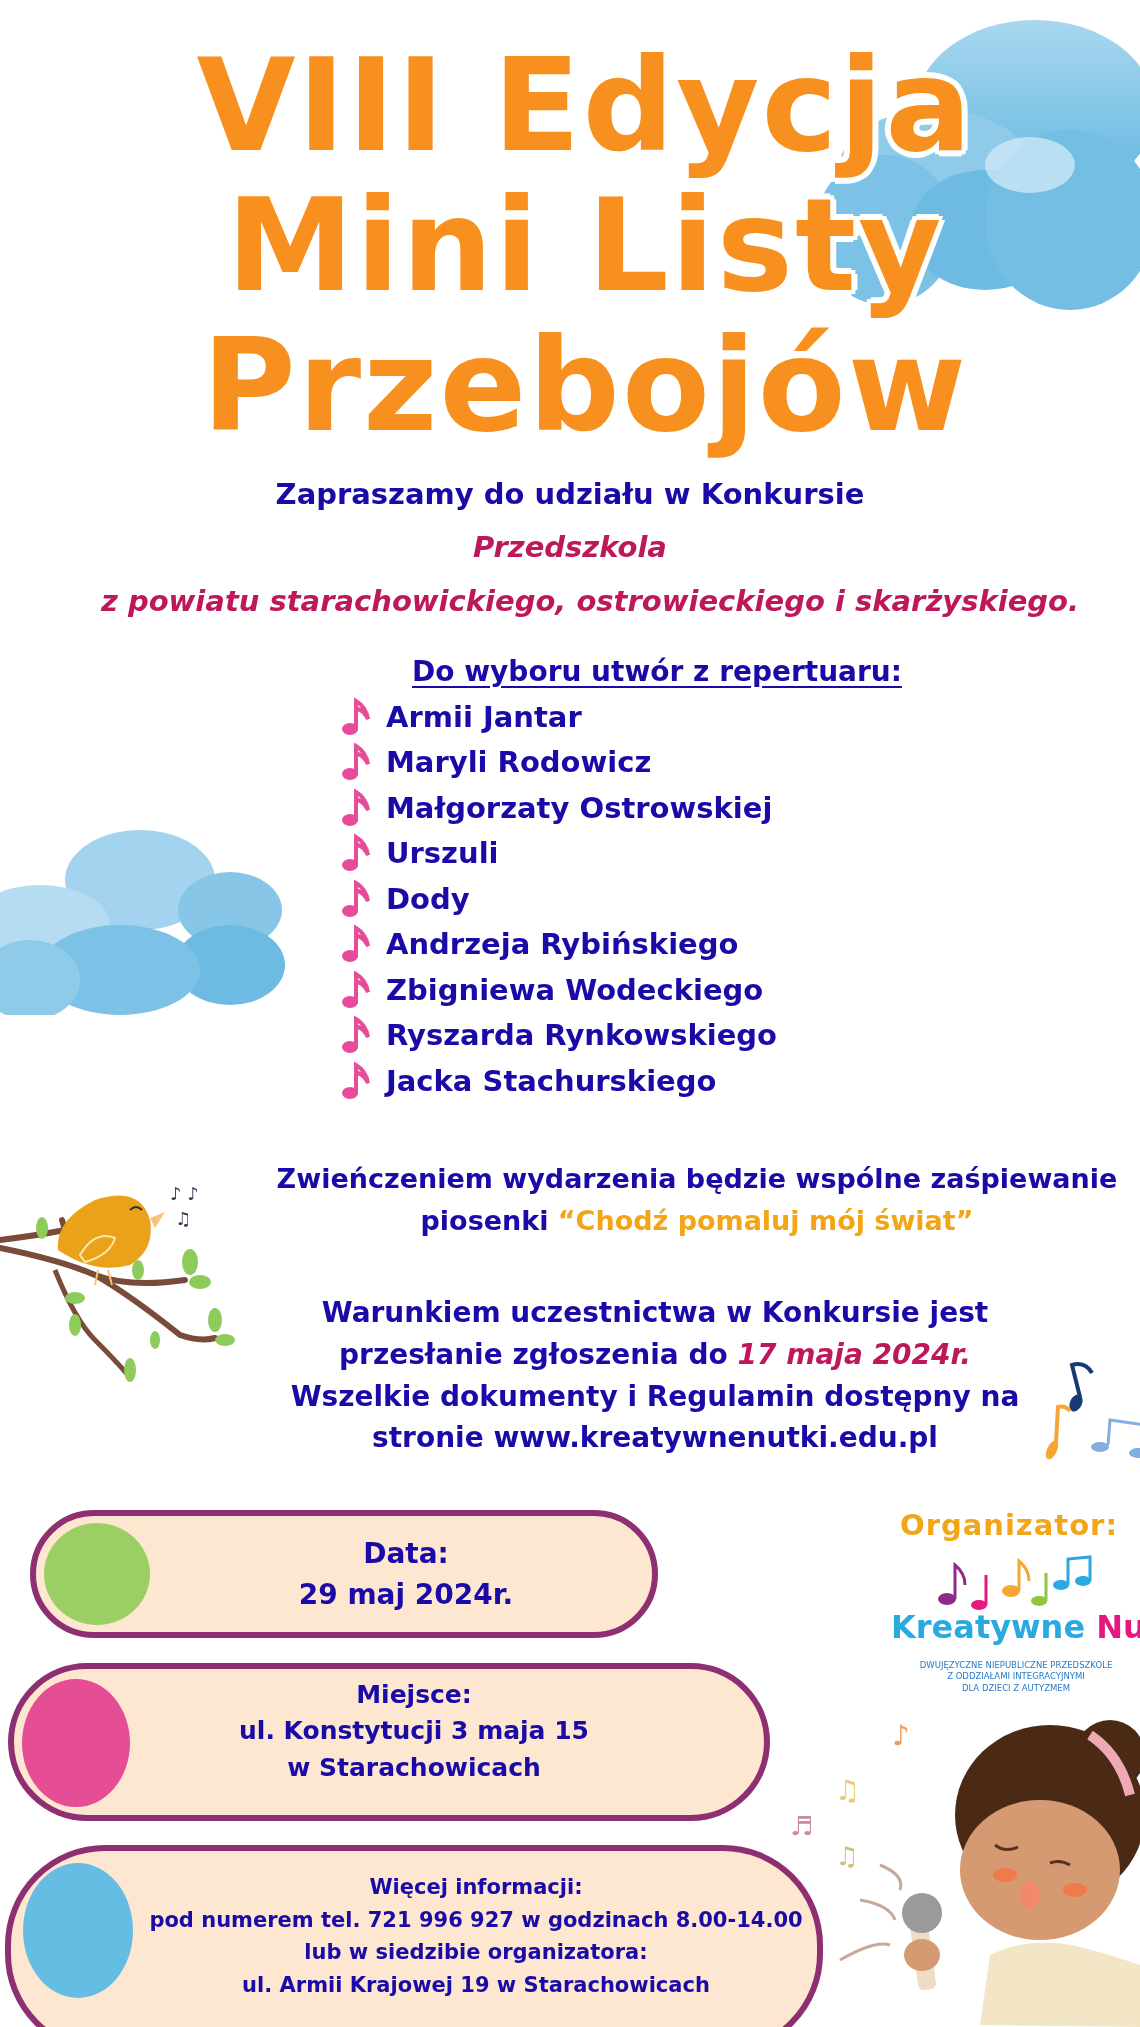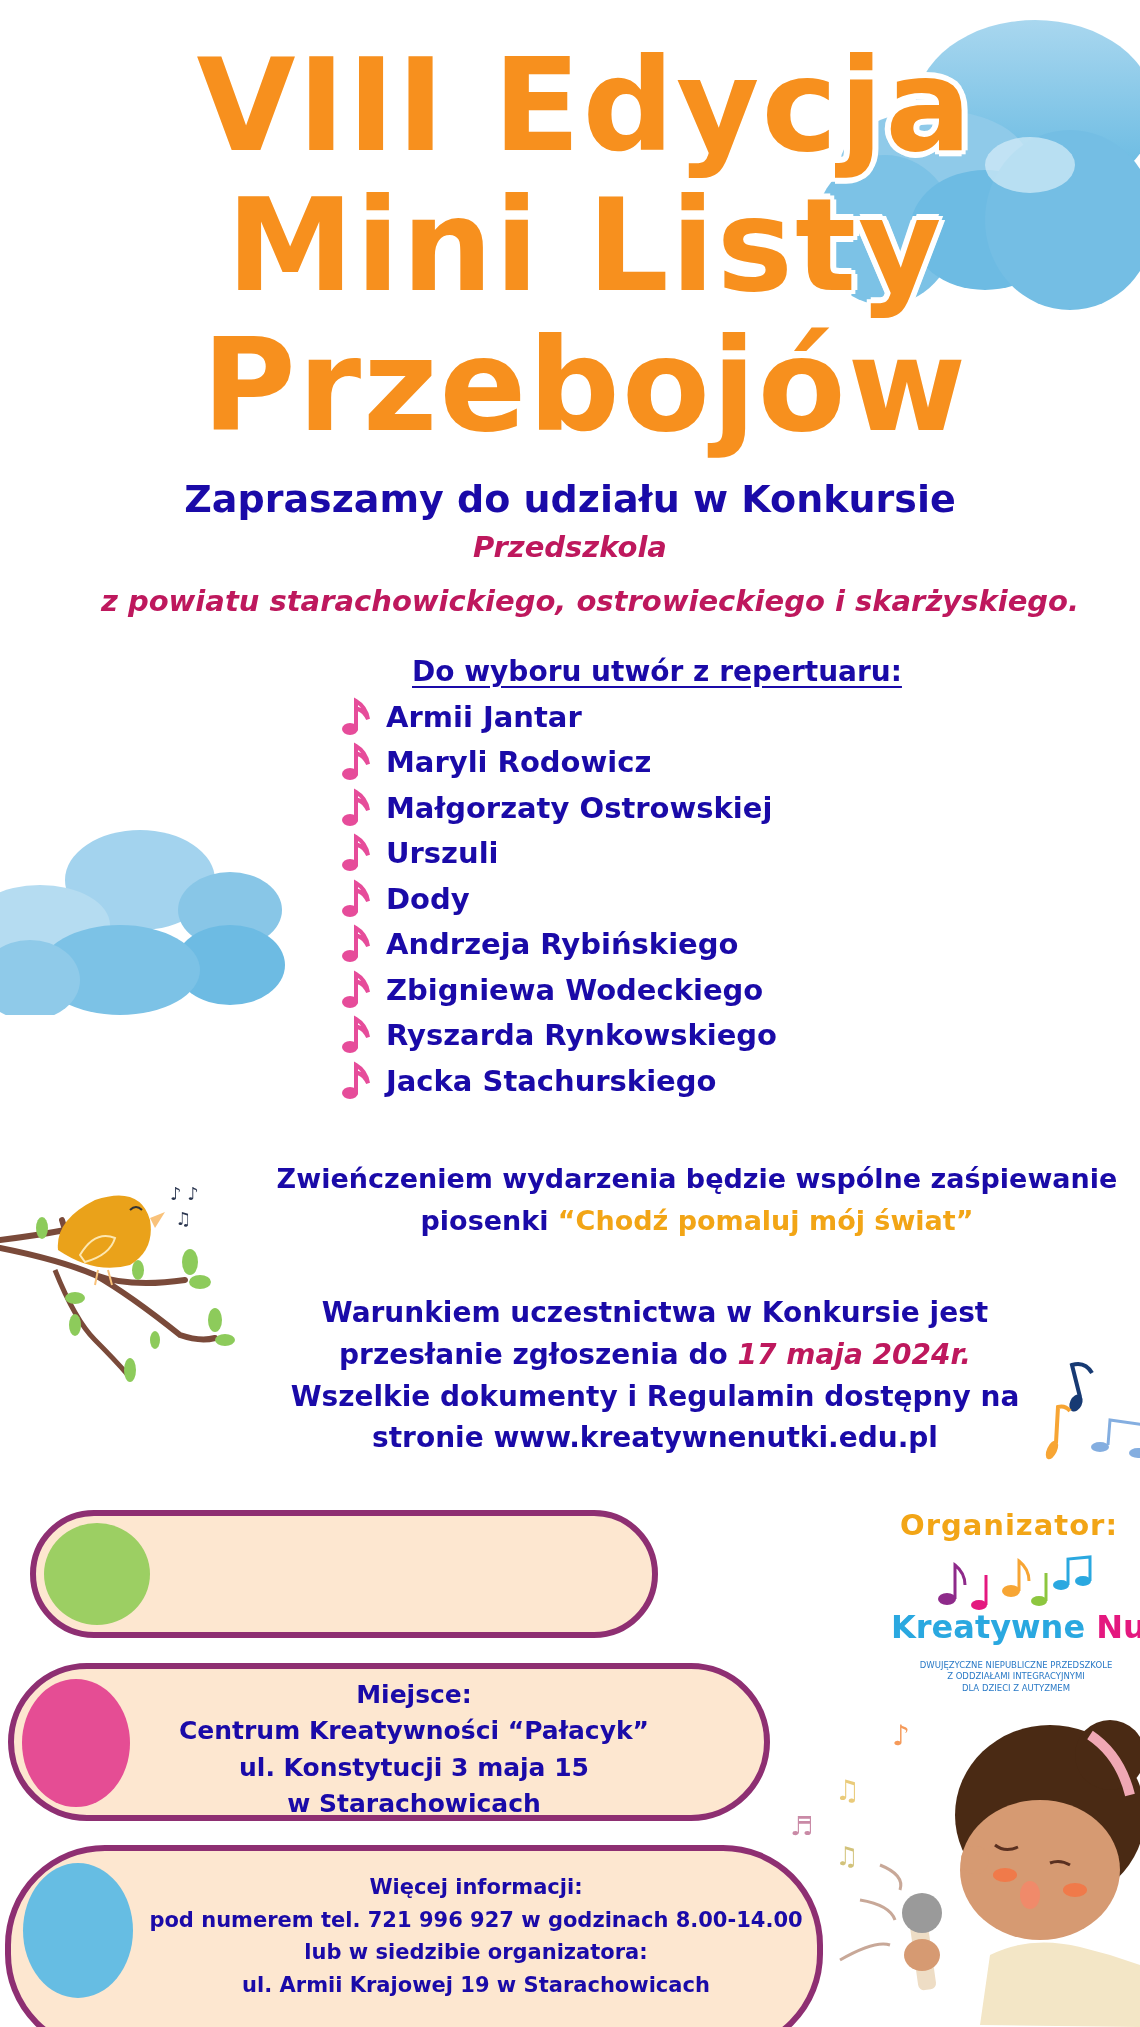--- a/index.html
+++ b/index.html
@@ -21,21 +21,21 @@
   }
 
   .center-line {
     position: absolute; left: 0; width: 1140px; text-align: center;
     font-weight: bold; line-height: 1;
   }
   .navy { color: #1a0aa8; }
   .pink { color: #be185d; font-style: italic; }
   .amber { color: #f2a516; }
 
-  .intro1 { top: 480px; font-size: 38px; }
+  .intro1 { top: 480px; font-size: 29px; }
   .intro2 { top: 533px; font-size: 29px; }
   .intro3 { top: 587px; font-size: 29px; left: 20px; }
 
   .rep-header {
     position: absolute; top: 655px; left: 412px; font-size: 28px; font-weight: bold;
     color: #1a0aa8; text-decoration: underline; text-underline-offset: 5px;
   }
   .rep-list { position: absolute; top: 694px; left: 340px; list-style: none; }
   .rep-item {
     display: flex; align-items: center; height: 45.5px;
@@ -209,27 +209,30 @@
   <path d="M40 42 L32 10 Q45 6 52 18" stroke="#173a73" stroke-width="4" fill="none"></path>
   <ellipse cx="12" cy="95" rx="5" ry="10" fill="#f7a534" transform="rotate(25 12 95)"></ellipse>
   <path d="M16 88 L18 52 Q25 50 30 56" stroke="#f7a534" stroke-width="4" fill="none"></path>
   <ellipse cx="60" cy="92" rx="9" ry="5" fill="#84aee0"></ellipse>
   <ellipse cx="98" cy="98" rx="9" ry="5" fill="#84aee0"></ellipse>
   <path d="M68 90 L70 65 L105 70" stroke="#84aee0" stroke-width="3" fill="none"></path>
 </svg>
 
 <div class="pill" style="left:30px;top:1510px;width:628px;height:128px">
   <div class="pill-dot" style="left:8px;top:7px;width:106px;height:102px;background:#9ccf63"></div>
+  <div class="pill-text" style="left:160px;width:420px;top:18px;font-size:28px">
+    <div style="line-height:1.45">Data:</div>
+    <div style="line-height:1.45">29 maj 2024r.</div>
+  </div>
 </div>
 
 <div class="pill" style="left:8px;top:1663px;width:762px;height:158px">
   <div class="pill-dot" style="left:8px;top:10px;width:108px;height:128px;background:#e54d94"></div>
   <div class="pill-text" style="left:120px;width:560px;top:8px;font-size:25px">
     <div style="line-height:1.45">Miejsce:</div>
-    <div style="line-height:1.45">Centrum Kreatywności “Pałacyk”</div>
     <div style="line-height:1.45">ul. Konstytucji 3 maja 15</div>
     <div style="line-height:1.45">w Starachowicach</div>
   </div>
 </div>
 
 <div class="pill" style="left:5px;top:1845px;width:818px;height:209px">
   <div class="pill-dot" style="left:12px;top:12px;width:110px;height:135px;background:#66bde3"></div>
   <div class="pill-text" style="left:120px;width:690px;top:20px;font-size:21px">
     <div style="line-height:1.55">Więcej informacji:</div>
     <div style="line-height:1.55">pod numerem tel. 721 996 927 w godzinach 8.00-14.00</div>

